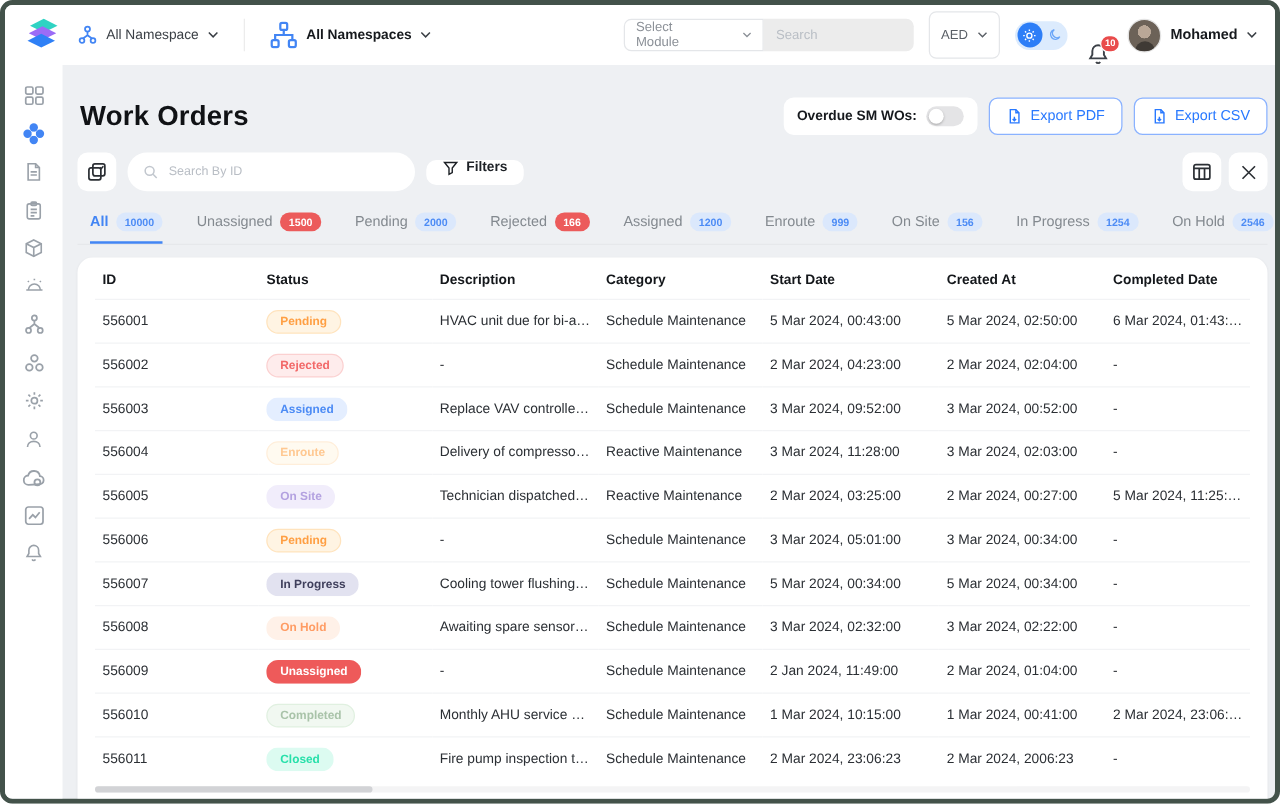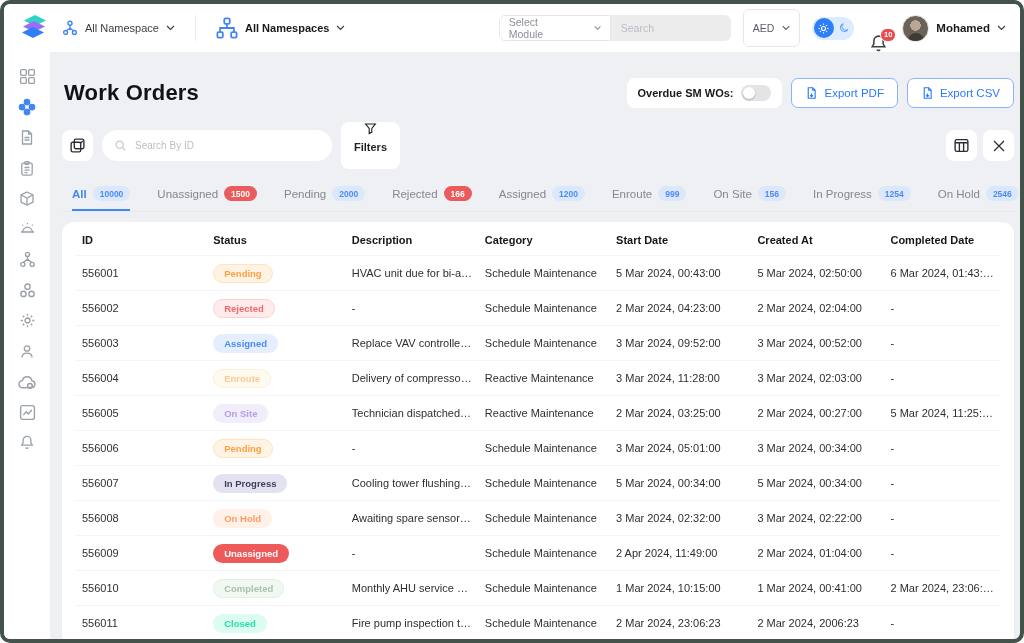--- a/index.html
+++ b/index.html
@@ -72,23 +72,23 @@
 
   
   .toolbar { display:flex; align-items:center; gap:9px; margin:14px 2px 0 8px; }
   .icon-btn { width:31px; height:31px; background:#fff; border-radius:8px; display:flex;
               align-items:center; justify-content:center; cursor:pointer; }
   .search-box { width:230px; height:31px; background:#fff; border-radius:16px; display:flex;
                 align-items:center; gap:8px; padding:0 12px; }
   .search-box input { border:none; outline:none; flex:1; font-size:10px; color:#4a4f55;
                 font-family:"Liberation Sans",sans-serif; background:transparent; }
   .search-box input::placeholder { color:#b9bec5; }
-  .filters-btn { height:47px; background:#fff; border-radius:8px; padding:0 13px; display:flex;
-                 align-items:center; gap:6px; font-size:11px; font-weight:700; color:#1d2126;
-                 cursor:pointer;flex-direction:column; }
+  .filters-btn { height:20px; background:#fff; border-radius:8px; padding:0 13px; display:flex;
+                 align-items:flex-start; gap:6px; font-size:11px; font-weight:700; color:#1d2126;
+                 cursor:pointer; }
   .toolbar-right { margin-left:auto; display:flex; gap:6px; }
 
   
   .tabs { display:flex; gap:27px; margin:17px 2px 0 8px; border-bottom:1px solid #e6e8eb;
           padding:0 0 0 10px; }
   .tab { display:flex; align-items:center; gap:6px; font-size:11.5px; color:#83898f;
          padding-bottom:8px; border-bottom:2px solid transparent; cursor:pointer; white-space:nowrap; }
   .tab.active { color:#4285f4; font-weight:700; border-bottom-color:#4285f4; }
   .badge { font-size:8.5px; font-weight:700; padding:2.5px 7px; border-radius:9px;
            background:#dbe8fc; color:#4c8bf5; }
@@ -513,21 +513,21 @@
               <td>Schedule Maintenance</td>
               <td>3 Mar 2024, 02:32:00</td>
               <td>3 Mar 2024, 02:22:00</td>
               <td>-</td>
             </tr>
             <tr>
               <td>556009</td>
               <td><span class="pill" data-status="unassigned">Unassigned</span></td>
               <td>-</td>
               <td>Schedule Maintenance</td>
-              <td>2 Apr 2024, 11:49:00</td>
+              <td>2 Jan 2024, 11:49:00</td>
               <td>2 Mar 2024, 01:04:00</td>
               <td>-</td>
             </tr>
             <tr>
               <td>556010</td>
               <td><span class="pill" data-status="completed">Completed</span></td>
               <td>Monthly AHU service com…</td>
               <td>Schedule Maintenance</td>
               <td>1 Mar 2024, 10:15:00</td>
               <td>1 Mar 2024, 00:41:00</td>

